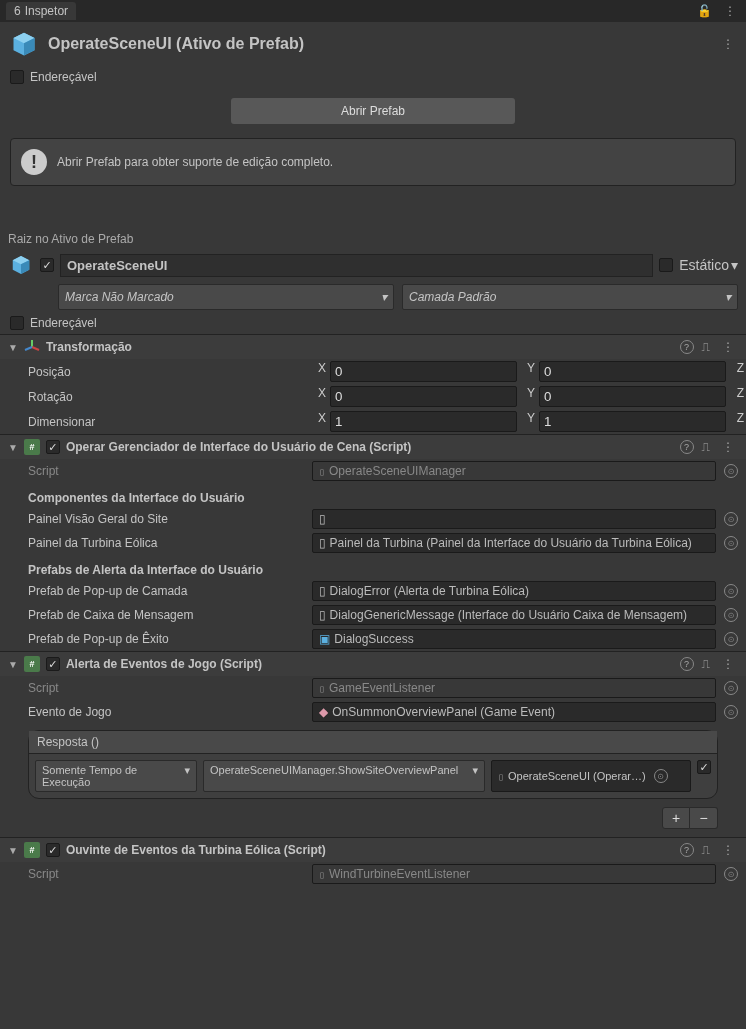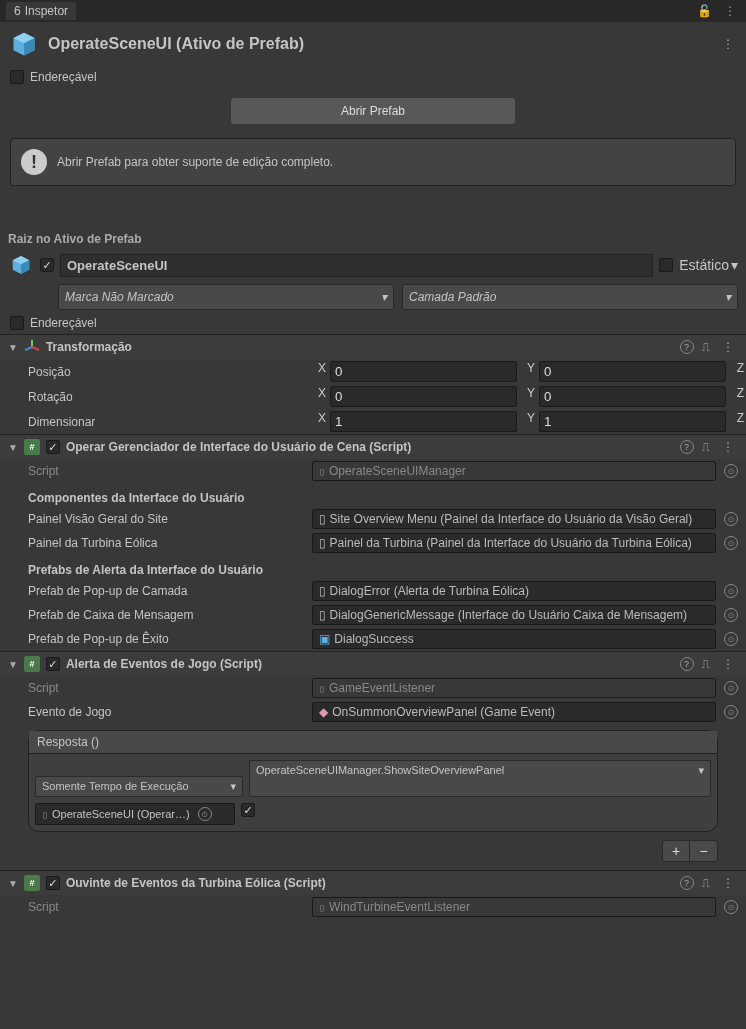--- a/index.html
+++ b/index.html
@@ -13,21 +13,21 @@
 .title { font-size:16px; font-weight:bold; flex:1; }
 .vdots { color:#aaa; cursor:pointer; padding:0 4px; }
 .chk-row { display:flex; align-items:center; gap:6px; padding:4px 10px; }
 .chk { width:14px; height:14px; background:#2a2a2a; border:1px solid #1a1a1a; border-radius:2px; display:inline-flex; align-items:center; justify-content:center; }
 .chk.on::after { content:"✓"; color:#ddd; font-size:11px; line-height:1; }
 .btn-row { display:flex; justify-content:center; padding:10px; }
 .btn-open { background:#585858; color:#ddd; padding:6px 110px; border-radius:3px; border:none; font-size:12px; }
 .info-box { margin:4px 10px; background:#434343; border:1px solid #222; border-radius:4px; display:flex; align-items:center; gap:10px; padding:10px; }
 .info-icon { width:26px; height:26px; border-radius:50%; background:#ccc; color:#333; display:flex; align-items:center; justify-content:center; font-weight:bold; font-size:18px; }
 .spacer { height:40px; }
-.root-lbl { padding:2px 8px; color:#aaa;font-weight:bold; }
+.root-lbl { padding:2px 8px; color:#aaa; }
 .go-row { display:flex; align-items:center; gap:6px; padding:4px 8px; }
 .go-name { background:#2f2f2f; border:1px solid #222; padding:3px 6px; flex:1; font-size:13px; font-weight:bold; }
 .static-lbl { font-size:14px; display:flex; align-items:center; gap:2px; }
 .drop-row { display:flex; gap:8px; padding:2px 8px 2px 58px; }
 .drop { background:#494949; border:1px solid #2a2a2a; padding:5px 6px; flex:1; display:flex; justify-content:space-between; border-radius:2px;font-style:italic; }
 .comp { border-top:1px solid #222; }
 .comp-hdr { display:flex; align-items:center; gap:6px; padding:4px 8px; background:#3c3c3c; }
 .fold { color:#aaa; font-size:10px; }
 .comp-icon { width:16px; height:16px; display:flex; align-items:center; justify-content:center; }
 .comp-title { flex:1; font-weight:bold; font-size:12px; }
@@ -39,21 +39,21 @@
 .xyz-lbl { width:14px; text-align:right; color:#ccc; }
 .num-input { background:#2a2a2a; border:1px solid #1a1a1a; color:#ddd; padding:2px 4px; flex:1; border-radius:2px; }
 .obj-field { background:#2a2a2a; border:1px solid #1a1a1a; padding:2px 6px; flex:1; display:flex; align-items:center; gap:4px; border-radius:2px; color:#bbb; white-space:nowrap; overflow:hidden; }
 .obj-field.ro { background:#383838; color:#888; }
 .circ { width:14px; height:14px; border:1px solid #888; border-radius:50%; margin-left:4px; display:inline-flex; align-items:center; justify-content:center; font-size:8px; color:#888; flex-shrink:0; }
 .script-icon { color:#888; font-family:monospace; font-size:10px; }
 .evt-box { margin:6px 28px 4px 28px; border:1px solid #222; border-radius:11px; background:#3f3f3f; }
 .evt-hdr { background:#494949; padding:4px 8px; border-bottom:1px solid #222; }
 .evt-body { padding:6px; display:flex; gap:6px; flex-wrap:wrap; }
 .evt-drop { background:#494949; border:1px solid #2a2a2a; padding:3px 6px; display:flex; justify-content:space-between; border-radius:2px; font-size:11px; }
-.evt-drop.sm { width:208px;margin-top:16px; }
+.evt-drop.sm { width:162px; }
 .evt-drop.lg { flex:1; }
 .evt-obj { background:#2a2a2a; border:1px solid #1a1a1a; padding:3px 6px; width:200px; display:flex; align-items:center; gap:4px; border-radius:2px; font-size:11px; }
 .evt-btns { display:flex; justify-content:flex-end; padding:4px 28px 8px; gap:0; }
 .sq-btn { width:28px; height:22px; background:#494949; border:1px solid #2a2a2a; color:#ddd; font-size:14px; display:flex; align-items:center; justify-content:center; }
 .sq-btn:first-child { border-radius:3px 0 0 3px; }
 .sq-btn:last-child { border-radius:0 3px 3px 0; border-left:none; }
 .help-icon { width:14px; height:14px; border:1px solid #888; border-radius:50%; display:inline-flex; align-items:center; justify-content:center; font-size:9px; }
 .preset-icon { font-size:12px; }
 .axes-icon svg { width:16px; height:16px; }
 .csharp-icon { width:16px; height:16px; background:#4a7a4a; border-radius:2px; display:flex; align-items:center; justify-content:center; color:#fff; font-size:9px; font-weight:bold; }
@@ -199,21 +199,20 @@
       </div>
       <span class="circ">⊙</span>
     </div>
   <div class="row">
       <span class="lbl sub">Componentes da Interface do Usuário</span>
     </div>
   <div class="row">
       <span class="lbl">Painel Visão Geral do Site</span>
       <div class="obj-field">
         <span>▯</span>
-        <span>Site Overview Menu (Painel da Interface do Usuário da Visão Geral)</span>
       </div>
       <span class="circ">⊙</span>
     </div>
   <div class="row">
       <span class="lbl">Painel da Turbina Eólica</span>
       <div class="obj-field">
         <span>▯</span>
         <span>Painel da Turbina (Painel da Interface do Usuário da Turbina Eólica)</span>
       </div>
       <span class="circ">⊙</span>

